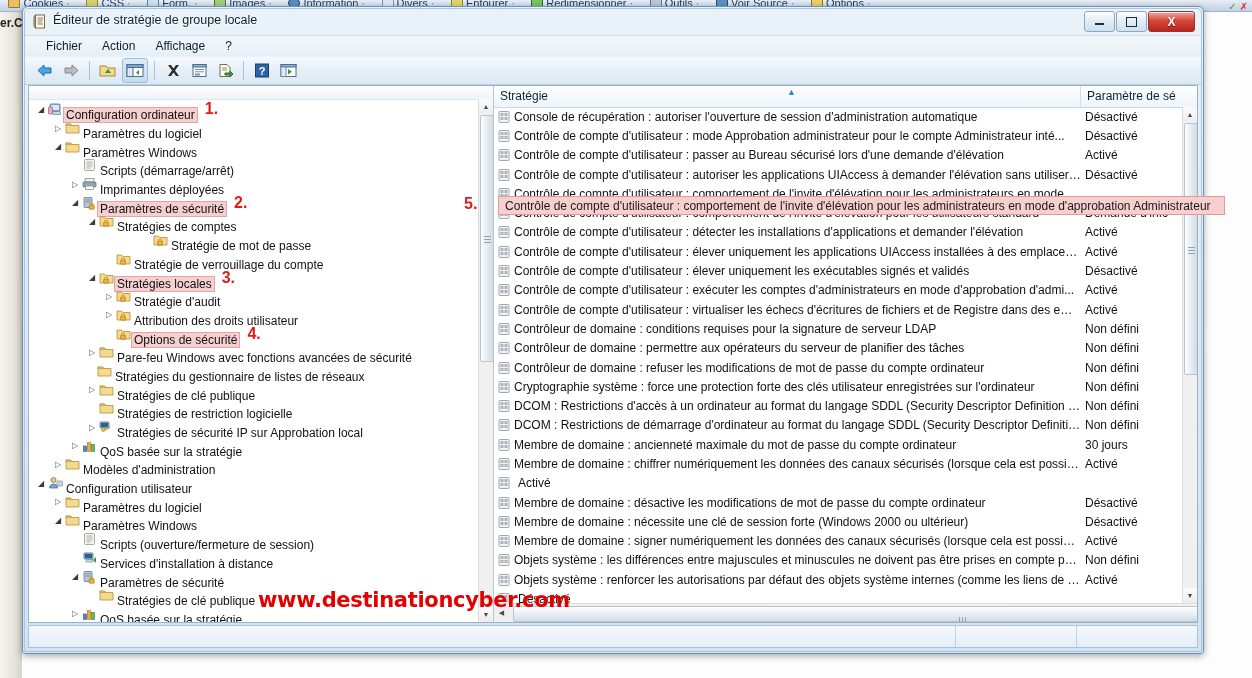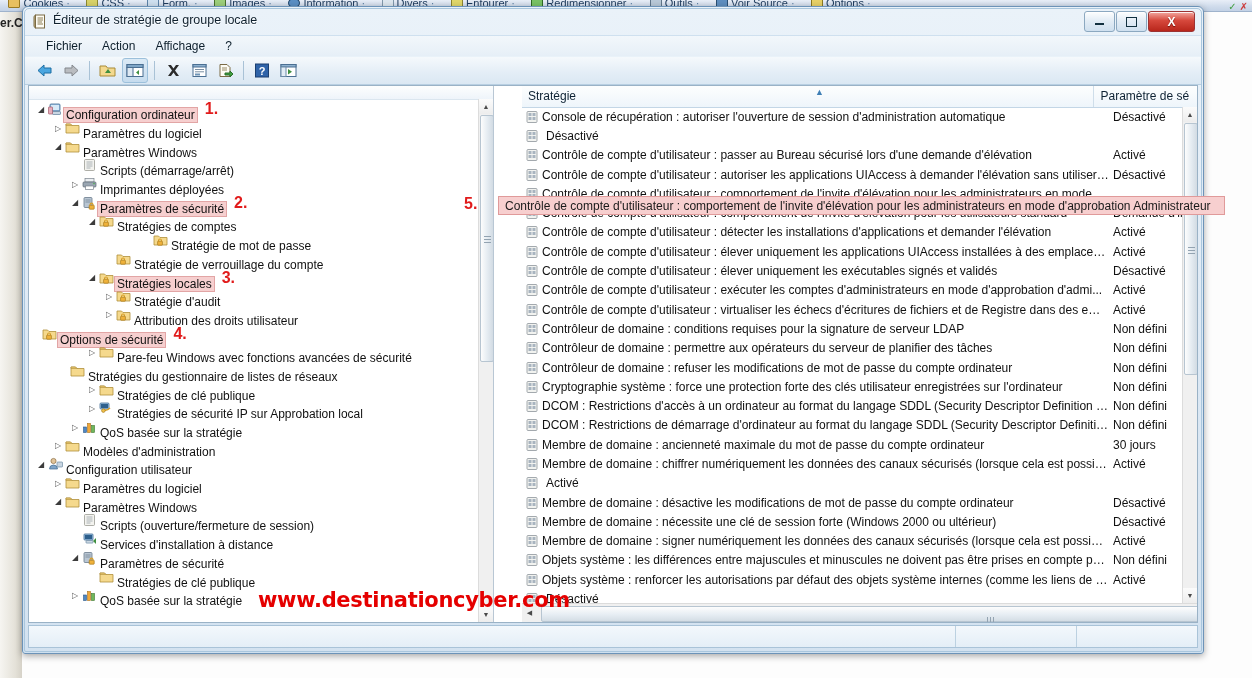--- a/index.html
+++ b/index.html
@@ -136,21 +136,21 @@
     width:14px;height:15px;background:linear-gradient(#fbfbfb,#ededed);
     display:flex;align-items:center;justify-content:center;font-size:7px;color:#4a4a4a;
   }
   .sb-thumb{
     position:absolute;left:1px;width:12px;border:1px solid #b7c5d1;border-radius:2px;
     background:linear-gradient(90deg,#fdfdfd,#e4ebf1 55%,#d2dbe3);
   }
   .sb-grip{position:absolute;left:3px;width:7px;height:1px;background:#93a3b1;}
 
   
-  #right-pane{flex:1;position:relative;background:#fff;overflow:hidden;margin-left:28px;}
+  #right-pane{flex:1;position:relative;background:#fff;overflow:hidden;}
   #list-header{
     height:21px;display:flex;background:linear-gradient(#fdfefe,#eef5fb);
     border-bottom:1px solid #c3d6e6;position:relative;
   }
   .hcell{
     font-size:12px;color:#0e2233;padding:3px 0 0 6px;box-sizing:border-box;
     border-right:1px solid #cfdeea;position:relative;white-space:nowrap;overflow:hidden;
   }
   #hcell-policy{width:587px;}
   #hcell-setting{width:105px;border-right:none;}
@@ -483,21 +483,21 @@
               <span class="tarrow">▷</span>
               <span class="ticon">
                 <svg width="15" height="14" viewBox="0 0 15 14">
                   <path d="M1 3 L5.5 3 L7 4.5 L14 4.5 L14 12 L1 12 Z" fill="#f5d98d" stroke="#b08f3a" stroke-width=".8"></path>
                   <path d="M5 7.5 a2 2 0 0 1 4 0 v1 h-1 v-1 a1 1 0 0 0 -2 0 v1 h-1 Z" fill="#d8a02a"></path>
                   <rect x="4.6" y="8.2" width="4.8" height="4" rx=".6" fill="#f0b23a" stroke="#a87a1c" stroke-width=".7"></rect>
                 </svg>
               </span>
               <span class="tlabel">Attribution des droits utilisateur</span>
             </div>
-            <div class="tnode sel" style="">
+            <div class="tnode sel" style="padding-left: 74px;">
               <span class="tarrow"></span>
               <span class="ticon">
                 <svg width="15" height="14" viewBox="0 0 15 14">
                   <path d="M1 3 L5.5 3 L7 4.5 L14 4.5 L14 12 L1 12 Z" fill="#f5d98d" stroke="#b08f3a" stroke-width=".8"></path>
                   <path d="M5 7.5 a2 2 0 0 1 4 0 v1 h-1 v-1 a1 1 0 0 0 -2 0 v1 h-1 Z" fill="#d8a02a"></path>
                   <rect x="4.6" y="8.2" width="4.8" height="4" rx=".6" fill="#f0b23a" stroke="#a87a1c" stroke-width=".7"></rect>
                 </svg>
               </span>
               <span class="tlabel">Options de sécurité</span>
               <span class="numtag">4.</span>
@@ -505,39 +505,49 @@
             <div class="tnode" style="padding-left: 57px;">
               <span class="tarrow">▷</span>
               <span class="ticon">
                 <svg width="15" height="14" viewBox="0 0 15 14">
                   <path d="M1 3 L5.5 3 L7 4.5 L14 4.5 L14 12 L1 12 Z" fill="#f5d98d" stroke="#b08f3a" stroke-width=".8"></path>
                   <path d="M1 3 L5.5 3 L7 4.5 L1 4.5 Z" fill="#e8c870" stroke="#b08f3a" stroke-width=".6"></path>
                 </svg>
               </span>
               <span class="tlabel">Pare-feu Windows avec fonctions avancées de sécurité</span>
             </div>
-            <div class="tnode" style="padding-left: 28px;">
+            <div class="tnode" style="padding-left: 55px;">
               <span class="tarrow"></span>
               <span class="ticon">
                 <svg width="15" height="14" viewBox="0 0 15 14">
                   <path d="M1 3 L5.5 3 L7 4.5 L14 4.5 L14 12 L1 12 Z" fill="#f5d98d" stroke="#b08f3a" stroke-width=".8"></path>
                   <path d="M1 3 L5.5 3 L7 4.5 L1 4.5 Z" fill="#e8c870" stroke="#b08f3a" stroke-width=".6"></path>
                 </svg>
               </span>
               <span class="tlabel">Stratégies du gestionnaire de listes de réseaux</span>
             </div>
             <div class="tnode" style="padding-left: 57px;">
               <span class="tarrow">▷</span>
               <span class="ticon">
                 <svg width="15" height="14" viewBox="0 0 15 14">
                   <path d="M1 3 L5.5 3 L7 4.5 L14 4.5 L14 12 L1 12 Z" fill="#f5d98d" stroke="#b08f3a" stroke-width=".8"></path>
                   <path d="M1 3 L5.5 3 L7 4.5 L1 4.5 Z" fill="#e8c870" stroke="#b08f3a" stroke-width=".6"></path>
                 </svg>
               </span>
               <span class="tlabel">Stratégies de clé publique</span>
+            </div>
+            <div class="tnode" style="padding-left: 57px;">
+              <span class="tarrow"></span>
+              <span class="ticon">
+                <svg width="15" height="14" viewBox="0 0 15 14">
+                  <path d="M1 3 L5.5 3 L7 4.5 L14 4.5 L14 12 L1 12 Z" fill="#f5d98d" stroke="#b08f3a" stroke-width=".8"></path>
+                  <path d="M1 3 L5.5 3 L7 4.5 L1 4.5 Z" fill="#e8c870" stroke="#b08f3a" stroke-width=".6"></path>
+                </svg>
+              </span>
+              <span class="tlabel">Stratégies de restriction logicielle</span>
             </div>
             <div class="tnode" style="padding-left: 57px;">
               <span class="tarrow">▷</span>
               <span class="ticon">
                 <svg width="15" height="14" viewBox="0 0 15 14">
                   <rect x="1" y="2" width="9" height="6" rx="1" fill="#9fc4e4" stroke="#3f6b92" stroke-width=".8"></rect>
                   <rect x="2" y="3" width="7" height="4" fill="#2d5f8c"></rect>
                   <path d="M5 9 q3 1 6 -2" stroke="#d8a02a" stroke-width="1.6" fill="none"></path>
                   <circle cx="4.4" cy="9.6" r="1.8" fill="#f0c24a" stroke="#a87a1c" stroke-width=".7"></circle>
                 </svg>
@@ -695,20 +705,21 @@
             <div class="row">
               <span class="ricon">
                 <svg width="15" height="14" viewBox="0 0 15 14">
                   <rect x="2" y="1.5" width="10" height="11" rx="1" fill="#f2f3f0" stroke="#8d949a" stroke-width=".8"></rect>
                   <rect x="3.5" y="3" width="3" height="3" fill="#a8b4bf"></rect>
                   <rect x="7.5" y="3" width="3" height="3" fill="#a8b4bf"></rect>
                   <rect x="3.5" y="7" width="3" height="3" fill="#a8b4bf"></rect>
                   <rect x="7.5" y="7" width="3" height="3" fill="#a8b4bf"></rect>
                 </svg>
               </span>
+              <span class="rname">Contrôle de compte d'utilisateur : mode Approbation administrateur pour le compte Administrateur inté...</span>
               <span class="rval">Désactivé</span>
             </div>
             <div class="row">
               <span class="ricon">
                 <svg width="15" height="14" viewBox="0 0 15 14">
                   <rect x="2" y="1.5" width="10" height="11" rx="1" fill="#f2f3f0" stroke="#8d949a" stroke-width=".8"></rect>
                   <rect x="3.5" y="3" width="3" height="3" fill="#a8b4bf"></rect>
                   <rect x="7.5" y="3" width="3" height="3" fill="#a8b4bf"></rect>
                   <rect x="3.5" y="7" width="3" height="3" fill="#a8b4bf"></rect>
                   <rect x="7.5" y="7" width="3" height="3" fill="#a8b4bf"></rect>

